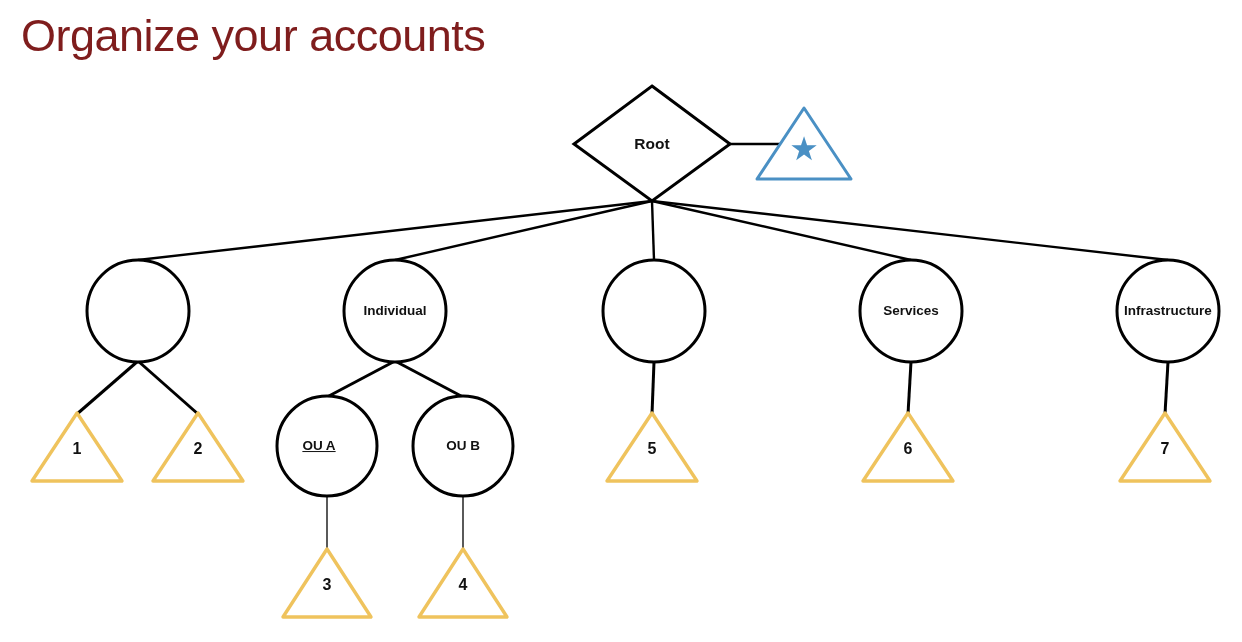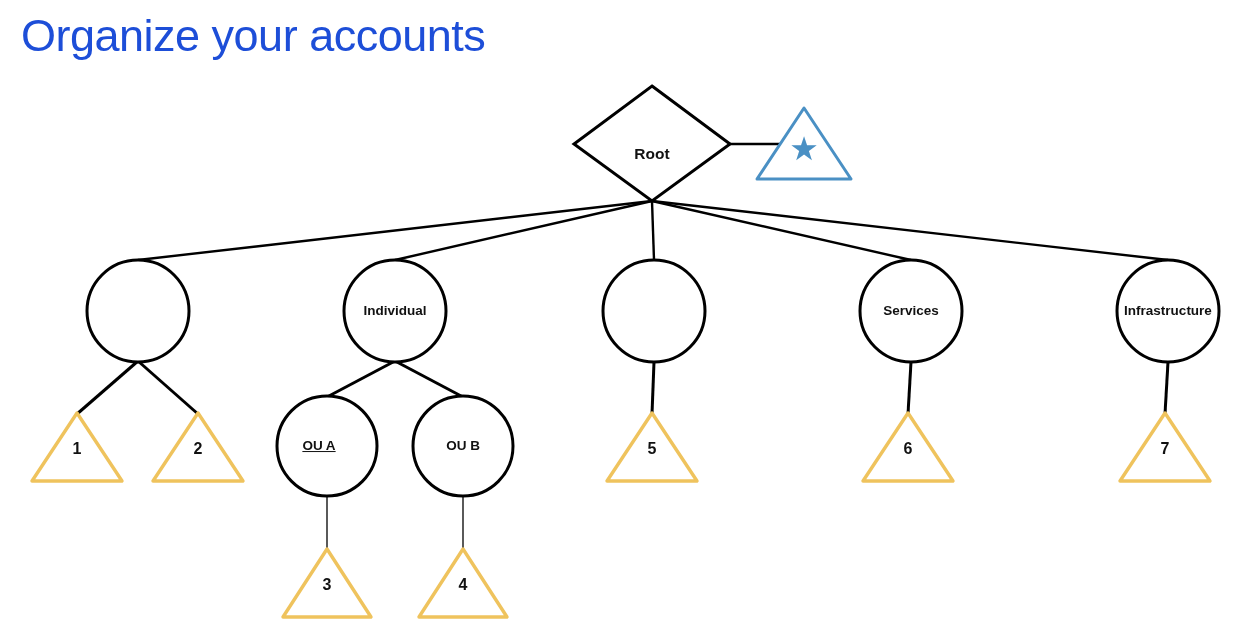--- a/index.html
+++ b/index.html
@@ -1,20 +1,20 @@
 <!DOCTYPE html>
 <html><head>
 <meta charset="utf-8">
 <style>
   html,body{margin:0;padding:0;background:#ffffff;}
   .stage{position:relative;width:1242px;height:642px;background:#ffffff;overflow:hidden;
          font-family:"Liberation Sans",sans-serif;}
   .page-title{position:absolute;left:21px;top:10px;margin:0;
               font-family:"Liberation Sans",sans-serif;
-              font-size:45px;font-weight:300;letter-spacing:-0.5px;color:#1d4ed8;}
+              font-size:45px;font-weight:300;letter-spacing:-0.5px;color:#7f1d1d;}
   svg{position:absolute;left:0;top:0;}
   .edge{stroke:#000000;fill:none;}
   .edge-fan{stroke-width:2.4px;}
   .edge-branch{stroke-width:3px;}
   .edge-thin{stroke-width:1.3px;}
   .edge-mgmt{stroke-width:2.6px;}
   .shape{fill:#ffffff;stroke:#000000;stroke-width:3px;}
   .tri{fill:#ffffff;stroke:#EFC35D;stroke-width:3.4px;stroke-linejoin:round;}
   .tri-blue{fill:#ffffff;stroke:#4A90C4;stroke-width:3px;stroke-linejoin:round;}
   .lbl{position:absolute;transform:translate(-50%,-50%);text-align:center;
@@ -64,21 +64,21 @@
 
     <polygon class="tri" points="77,413 122,481 32,481" stroke="#EFC35D"></polygon>
     <polygon class="tri" points="198,413 243,481 153,481" stroke="#EFC35D"></polygon>
     <polygon class="tri" points="327,549 371,617 283,617" stroke="#EFC35D"></polygon>
     <polygon class="tri" points="463,549 507,617 419,617" stroke="#EFC35D"></polygon>
     <polygon class="tri" points="652,413 697,481 607,481" stroke="#EFC35D"></polygon>
     <polygon class="tri" points="908,413 953,481 863,481" stroke="#EFC35D"></polygon>
     <polygon class="tri" points="1165,413 1210,481 1120,481" stroke="#EFC35D"></polygon>
   </svg>
 
-  <div class="lbl lbl-root" style="left:652px;top:154px;text-align:right;">Root</div>
+  <div class="lbl lbl-root" style="left:652px;top:144px;text-align:right;">Root</div>
 
   <div class="star" style="left:804px;top:150px;">★</div>
 
   <div class="lbl lbl-ou" style="left:395px;top:311px;">Individual</div>
   <div class="lbl lbl-ou" style="left:911px;top:311px;">Services</div>
   <div class="lbl lbl-ou" style="left:1168px;top:311px;">Infrastructure</div>
   <div class="lbl lbl-ou" style="left:319px;top:446px;text-decoration:underline;">OU A</div>
   <div class="lbl lbl-ou" style="left:463px;top:446px;">OU B</div>
 
   <div class="lbl lbl-num" style="left:77px;top:449px;">1</div>

